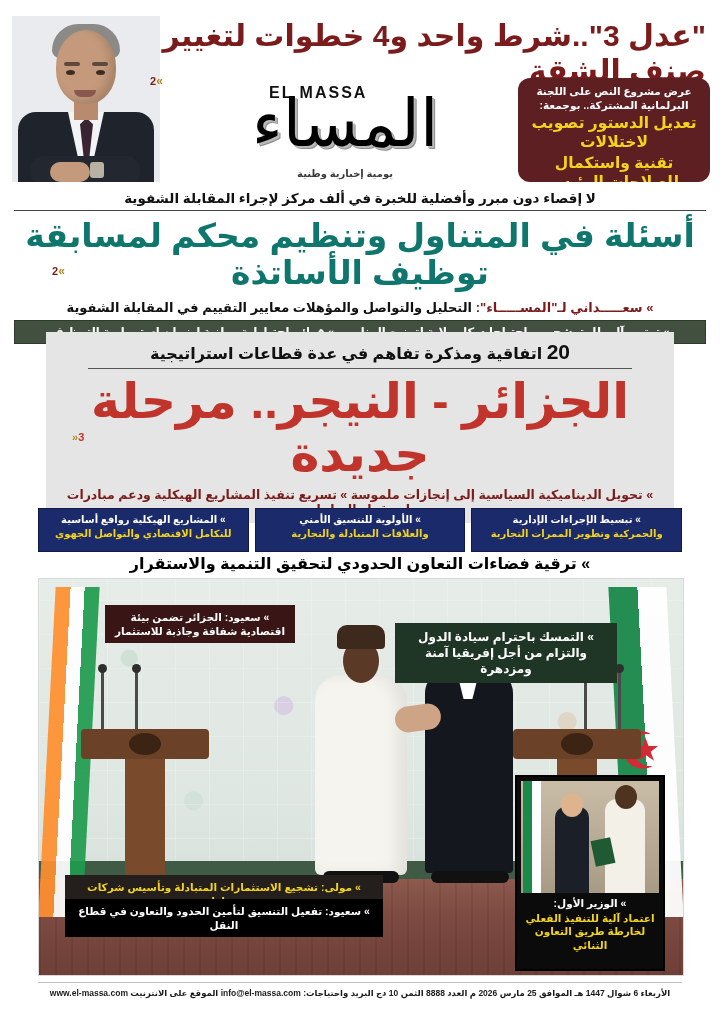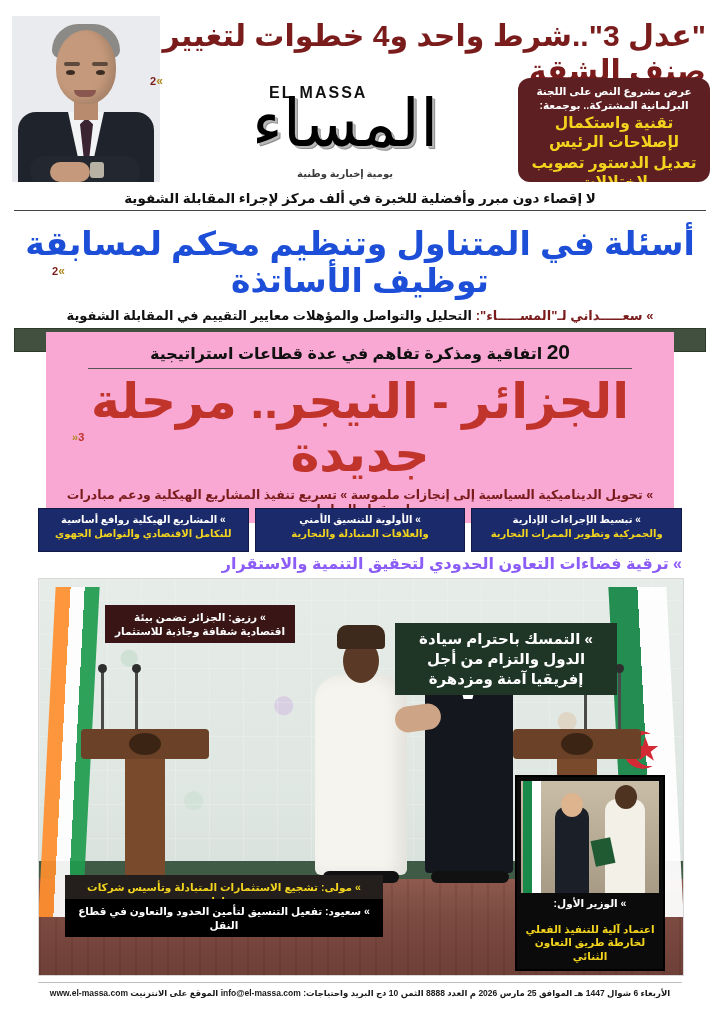--- a/index.html
+++ b/index.html
@@ -78,38 +78,38 @@
     letter-spacing:-.3px;
   }
 
   
   .story2{position:absolute;left:0;top:188px;width:720px;}
   .s2-kicker{
     text-align:center;font-size:13.5px;font-weight:bold;color:#111;
     padding:2px 14px 4px;border-bottom:1.5px solid #444;margin:0 14px;
   }
   .s2-head{
-    text-align:center;font-size:33px;font-weight:bold;color:#1d4ed8;
-    line-height:1.12;margin-top:15px;letter-spacing:-1px;
+    text-align:center;font-size:33px;font-weight:bold;color:#0f766e;
+    line-height:1.12;margin-top:7px;letter-spacing:-1px;
   }
   .s2-refwrap{position:absolute;left:52px;top:76px;}
   .s2-sub{
     text-align:center;font-size:13px;font-weight:bold;color:#7a1c1c;
     margin-top:8px;
   }
   .s2-sub .blk{color:#111;}
   .greenbar{
     margin:5px 14px 0;background:#41503f;color:#fff;text-align:center;
     font-size:11.5px;font-weight:bold;padding:4px 6px;border:1px solid #2e3a2c;
     letter-spacing:-.2px;
   }
 
   
   .main{position:absolute;left:0;top:332px;width:720px;}
-  .m-wrap{margin:0 46px;background:#f9a8d4;padding-top:8px;}
+  .m-wrap{margin:0 46px;background:#e5e5e5;padding-top:8px;}
   .m-kicker{
     text-align:center;font-size:16px;font-weight:bold;color:#111;
     padding-bottom:4px;border-bottom:1.5px solid #555;margin:0 42px;
   }
   .m-kicker .num{font-size:21px;}
   .m-head{
     text-align:center;font-size:49px;font-weight:bold;color:#c0342b;
     line-height:1.08;margin-top:6px;letter-spacing:-2px;
   }
   .m-refwrap{position:absolute;left:72px;top:95px;}
@@ -127,22 +127,22 @@
   }
   .bbox{
     flex:1;background:#1b2a6b;border:1px solid #101a44;color:#fff;
     font-size:10px;font-weight:bold;line-height:1.35;text-align:center;
     padding:4px 5px;box-sizing:border-box;letter-spacing:-.2px;
   }
   .bbox .l2{color:#f2d41e;}
   .bbox .l1{color:#ffffff;}
 
   .redline{
-    position:absolute;left:38px;top:554px;width:644px;
-    font-size:16px;font-weight:bold;color:#8b5cf6;letter-spacing:-.4px;
+    position:absolute;left:38px;top:554px;width:644px;text-align:center;
+    font-size:16px;font-weight:bold;color:#000000;letter-spacing:-.4px;
   }
 
   
   .photo{
     position:absolute;left:38px;top:578px;width:644px;height:396px;
     overflow:hidden;border:1px solid #d8d8d8;background:#cbd5cf;
   }
   .ph-wall{
     position:absolute;inset:0;
     background:
@@ -200,39 +200,39 @@
   .man-b{position:absolute;left:378px;bottom:96px;width:104px;height:260px;}
   .man-b .suit{position:absolute;left:8px;top:52px;width:88px;height:202px;background:#14171d;border-radius:22px 22px 4px 4px;}
   .man-b .head{position:absolute;left:32px;top:12px;width:38px;height:46px;border-radius:50%;background:#e0b894;}
   .man-b .hair{position:absolute;left:30px;top:8px;width:42px;height:20px;border-radius:20px 20px 4px 4px;background:#e5e5e5;}
   .man-b .shirt{position:absolute;left:40px;top:54px;width:22px;height:26px;background:#fff;clip-path:polygon(0 0,100% 0,70% 100%,30% 100%);}
   .man-b .shoes{position:absolute;left:14px;bottom:-4px;width:78px;height:12px;background:#111;border-radius:6px;}
   .hands{position:absolute;left:356px;bottom:244px;width:46px;height:26px;background:#cda586;border-radius:13px;transform:rotate(-8deg);}
 
   .cap-box{position:absolute;font-weight:bold;line-height:1.34;text-align:center;box-sizing:border-box;}
   .cap-left{left:66px;top:26px;width:190px;background:#3a1515;color:#fff;font-size:10.5px;padding:5px 6px;}
-  .cap-right{right:66px;top:44px;width:222px;background:#1f3526;color:#fff;font-size:15px;padding:6px 7px;}
+  .cap-right{right:66px;top:44px;width:222px;background:#1f3526;color:#fff;font-size:12px;padding:6px 7px;}
   .cap-bot1{left:26px;top:296px;width:318px;background:#241f1c;color:#f2d41e;font-size:10.5px;padding:5px 6px;}
   .cap-bot2{left:26px;top:320px;width:318px;background:#000000;color:#fff;font-size:10.5px;padding:5px 13px;}
 
   .inset{
     position:absolute;right:18px;bottom:4px;width:150px;height:196px;background:#0b0b0b;
     border:2px solid #000;box-sizing:border-box;
   }
   .inset .ipic{position:absolute;left:4px;top:4px;width:138px;height:112px;overflow:hidden;background:#bcae9a;}
   .ipic .iwall{position:absolute;inset:0;background:linear-gradient(180deg,#c9bda8 0%,#a79b86 100%);}
   .ipic .iflag{position:absolute;left:2px;top:0;width:18px;height:112px;background:linear-gradient(90deg,#1a8a4b 0 50%,#fff 50% 100%);}
   .ipic .m1{position:absolute;left:34px;top:26px;width:34px;height:86px;background:#1b1f27;border-radius:10px 10px 0 0;}
   .ipic .m1h{position:absolute;left:40px;top:12px;width:22px;height:24px;border-radius:50%;background:#deb48f;}
   .ipic .m2{position:absolute;left:84px;top:18px;width:40px;height:94px;background:#f3f0e8;border-radius:12px 12px 0 0;}
   .ipic .m2h{position:absolute;left:94px;top:4px;width:22px;height:24px;border-radius:50%;background:#4e3320;}
   .ipic .folder{position:absolute;left:72px;top:58px;width:20px;height:26px;background:#1f5a33;transform:rotate(-12deg);}
   .inset .itxt{position:absolute;left:4px;top:120px;width:138px;text-align:center;font-weight:bold;line-height:1.3;}
   .inset .i1{color:#fff;font-size:10.5px;}
-  .inset .i2{color:#f2d41e;font-size:10.5px;margin-top:12px;}
+  .inset .i2{color:#f2d41e;font-size:10.5px;margin-top:1px;}
 
   
   .footer{
     position:absolute;left:0;top:982px;width:720px;text-align:center;
   }
   .foot-rule{width:644px;height:1px;background:#bdbdbd;margin:0 auto 5px;}
   .foot-line{font-size:8.5px;color:#1a1a1a;font-weight:bold;}
   .foot-line .ltr{direction:ltr;display:inline-block;}
 </style>
 </head>
@@ -267,22 +267,22 @@
     </div>
 
     <div class="masthead">
       <div class="elmassa-latin">EL MASSA</div>
       <div class="logo-ar">المساء</div>
       <div class="tagline">يومية إخبارية وطنية</div>
     </div>
 
     <div class="maroonbox">
       <div class="kicker">عرض مشروع النص على اللجنة البرلمانية المشتركة.. بوجمعة:</div>
+      <div class="big">تعديل الدستور تصويب لاختلالات</div>
       <div class="big">تقنية واستكمال لإصلاحات الرئيس</div>
-      <div class="big">تعديل الدستور تصويب لاختلالات</div>
 
     </div>
   </div>
 
   <div class="story2">
     <div class="s2-kicker">لا إقصاء دون مبرر وأفضلية للخبرة في ألف مركز لإجراء المقابلة الشفوية</div>
     <div class="s2-head">أسئلة في المتناول وتنظيم محكم لمسابقة توظيف الأساتذة</div>
     <div class="s2-refwrap pageref">
       <span>2</span><span class="chev">«</span>
     </div>
@@ -366,21 +366,21 @@
     </div>
     <div class="man-b">
       <div class="suit"></div>
         <div class="shirt"></div>
         <div class="head"></div>
         <div class="hair"></div>
         <div class="shoes"></div>
     </div>
     <div class="hands"></div>
 
-    <div class="cap-box cap-left">» رزيق: الجزائر تضمن بيئة اقتصادية شفافة وجاذبة للاستثمار</div>
+    <div class="cap-box cap-left">» سعيود: الجزائر تضمن بيئة اقتصادية شفافة وجاذبة للاستثمار</div>
     <div class="cap-box cap-right">» التمسك باحترام سيادة الدول والتزام من أجل إفريقيا آمنة ومزدهرة</div>
     <div class="cap-box cap-bot1">» مولى: تشجيع الاستثمارات المتبادلة وتأسيس شركات مختلطة</div>
     <div class="cap-box cap-bot2">» سعيود: تفعيل التنسيق لتأمين الحدود والتعاون في قطاع النقل</div>
 
     <div class="inset">
       <div class="ipic">
         <div class="iwall"></div>
           <div class="iflag"></div>
         <div class="m1"></div>
           <div class="m1h"></div>

